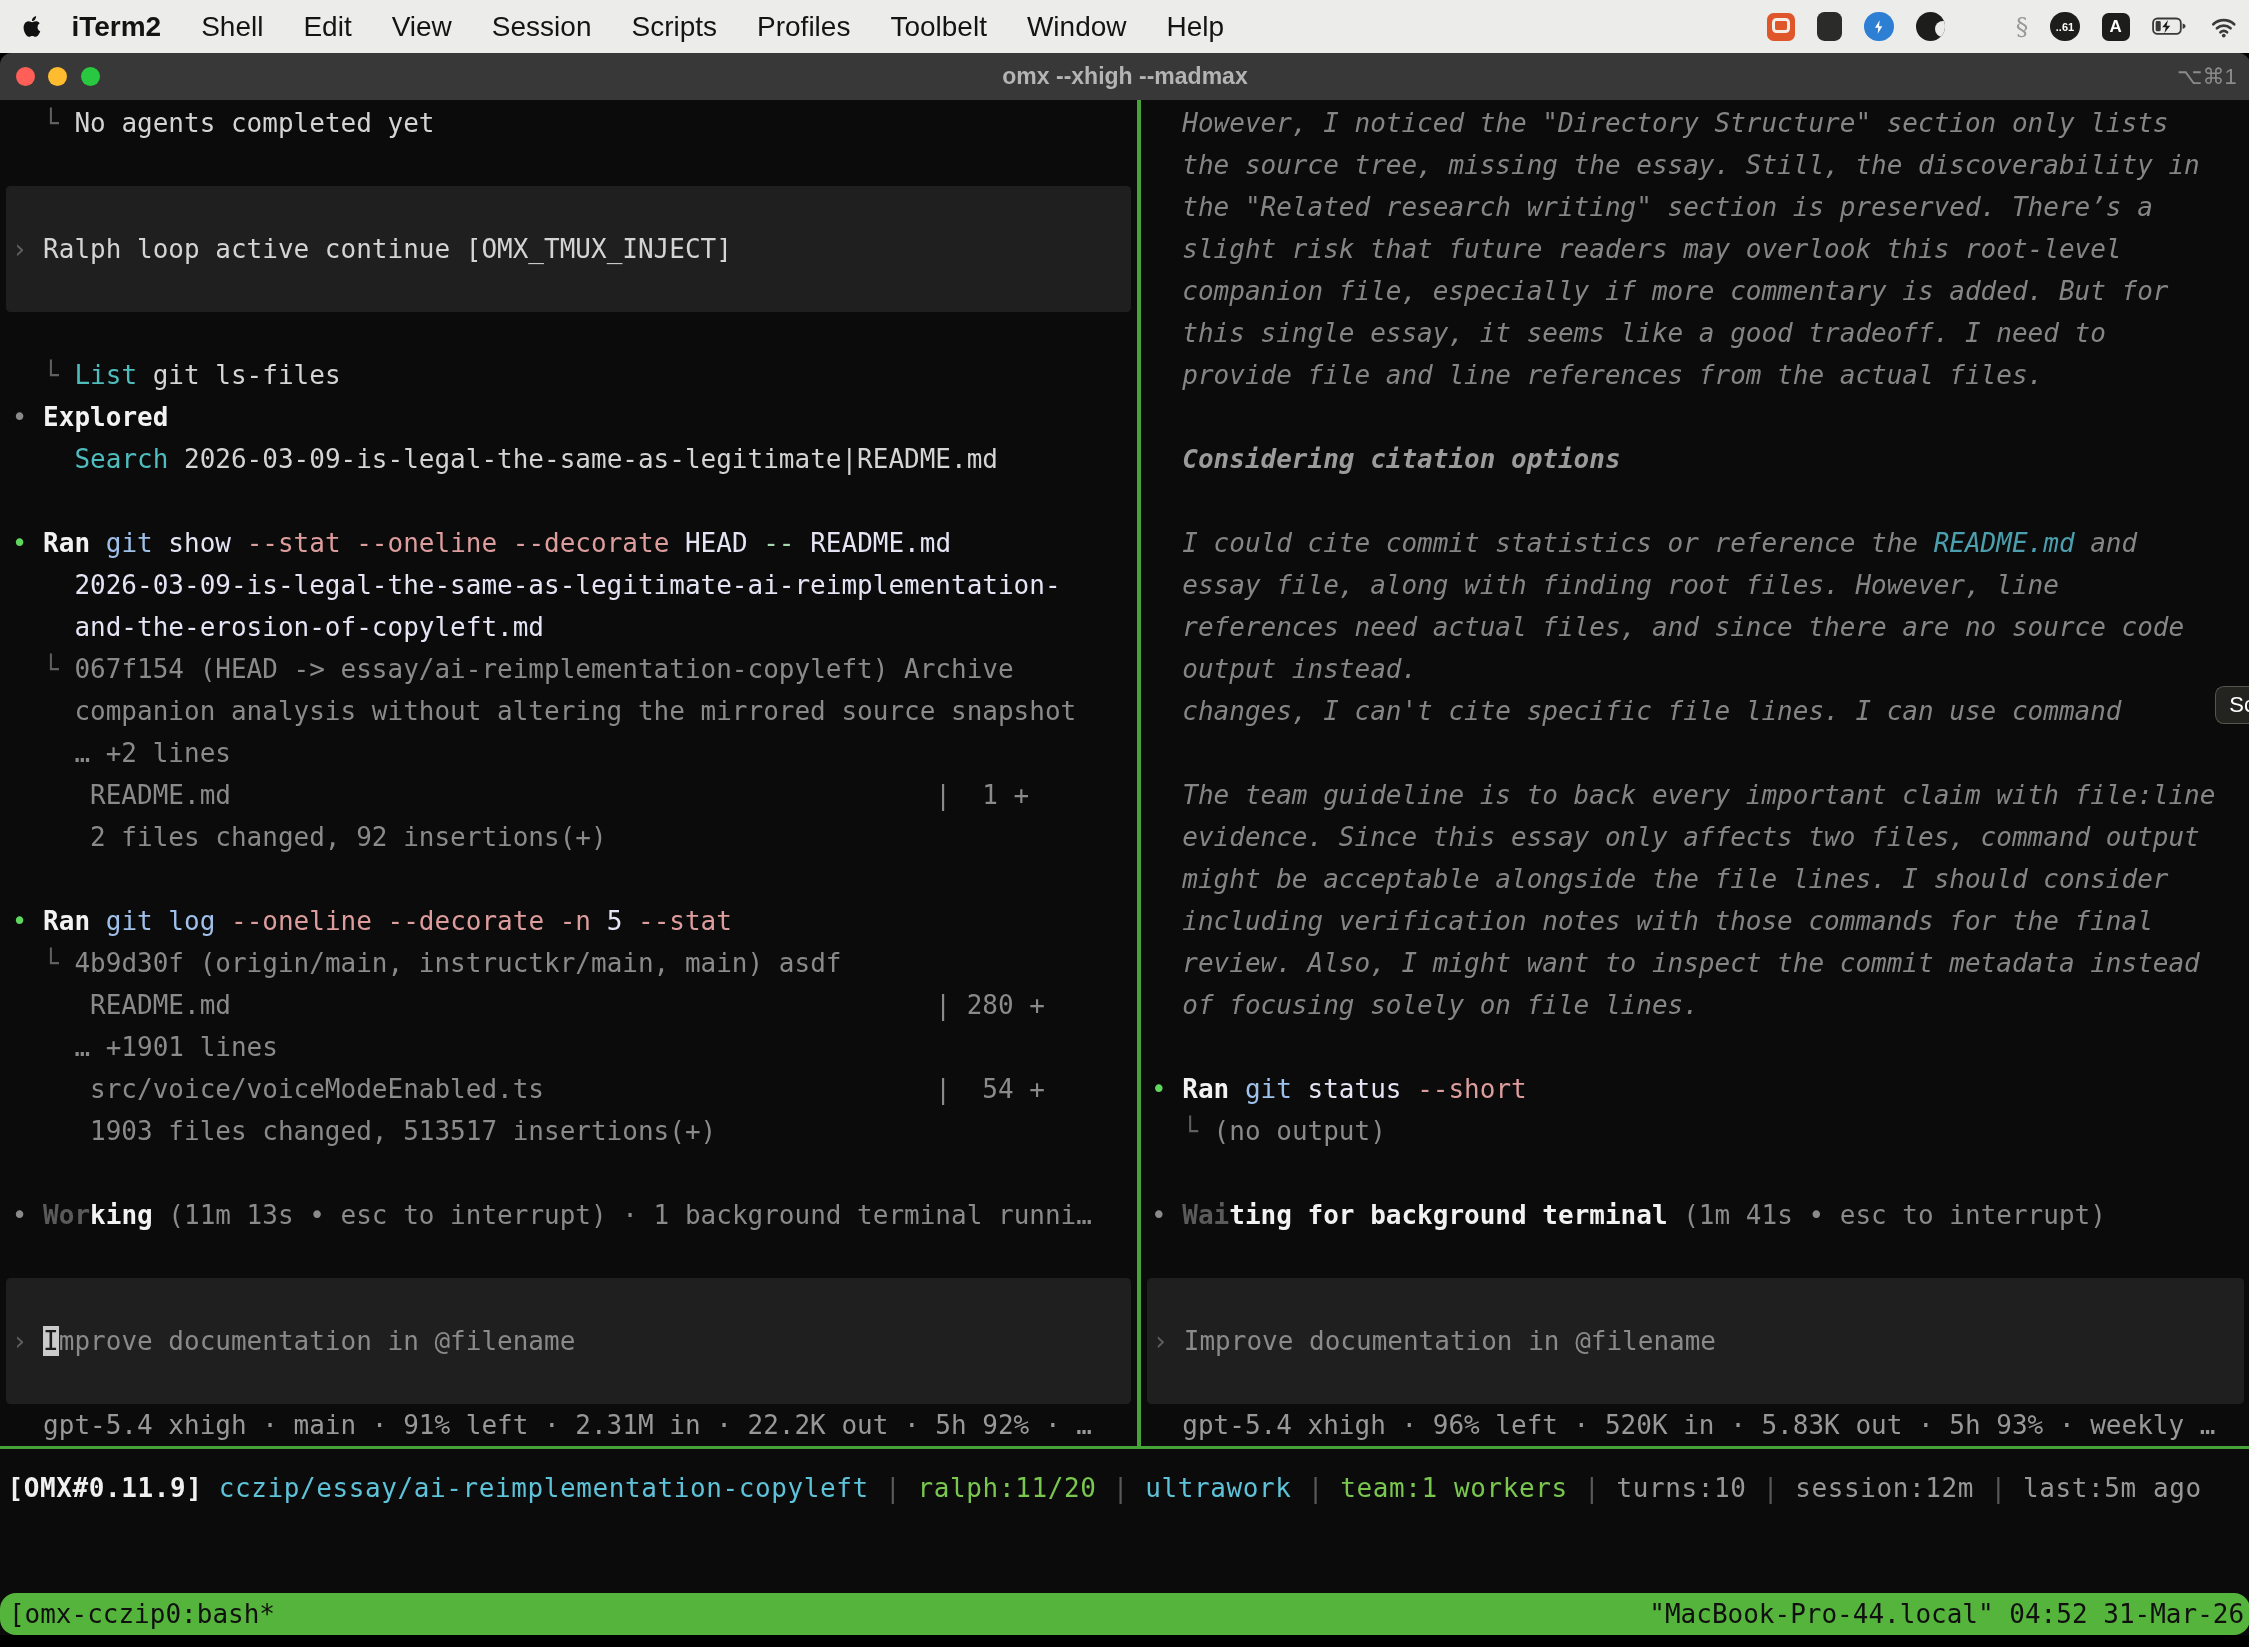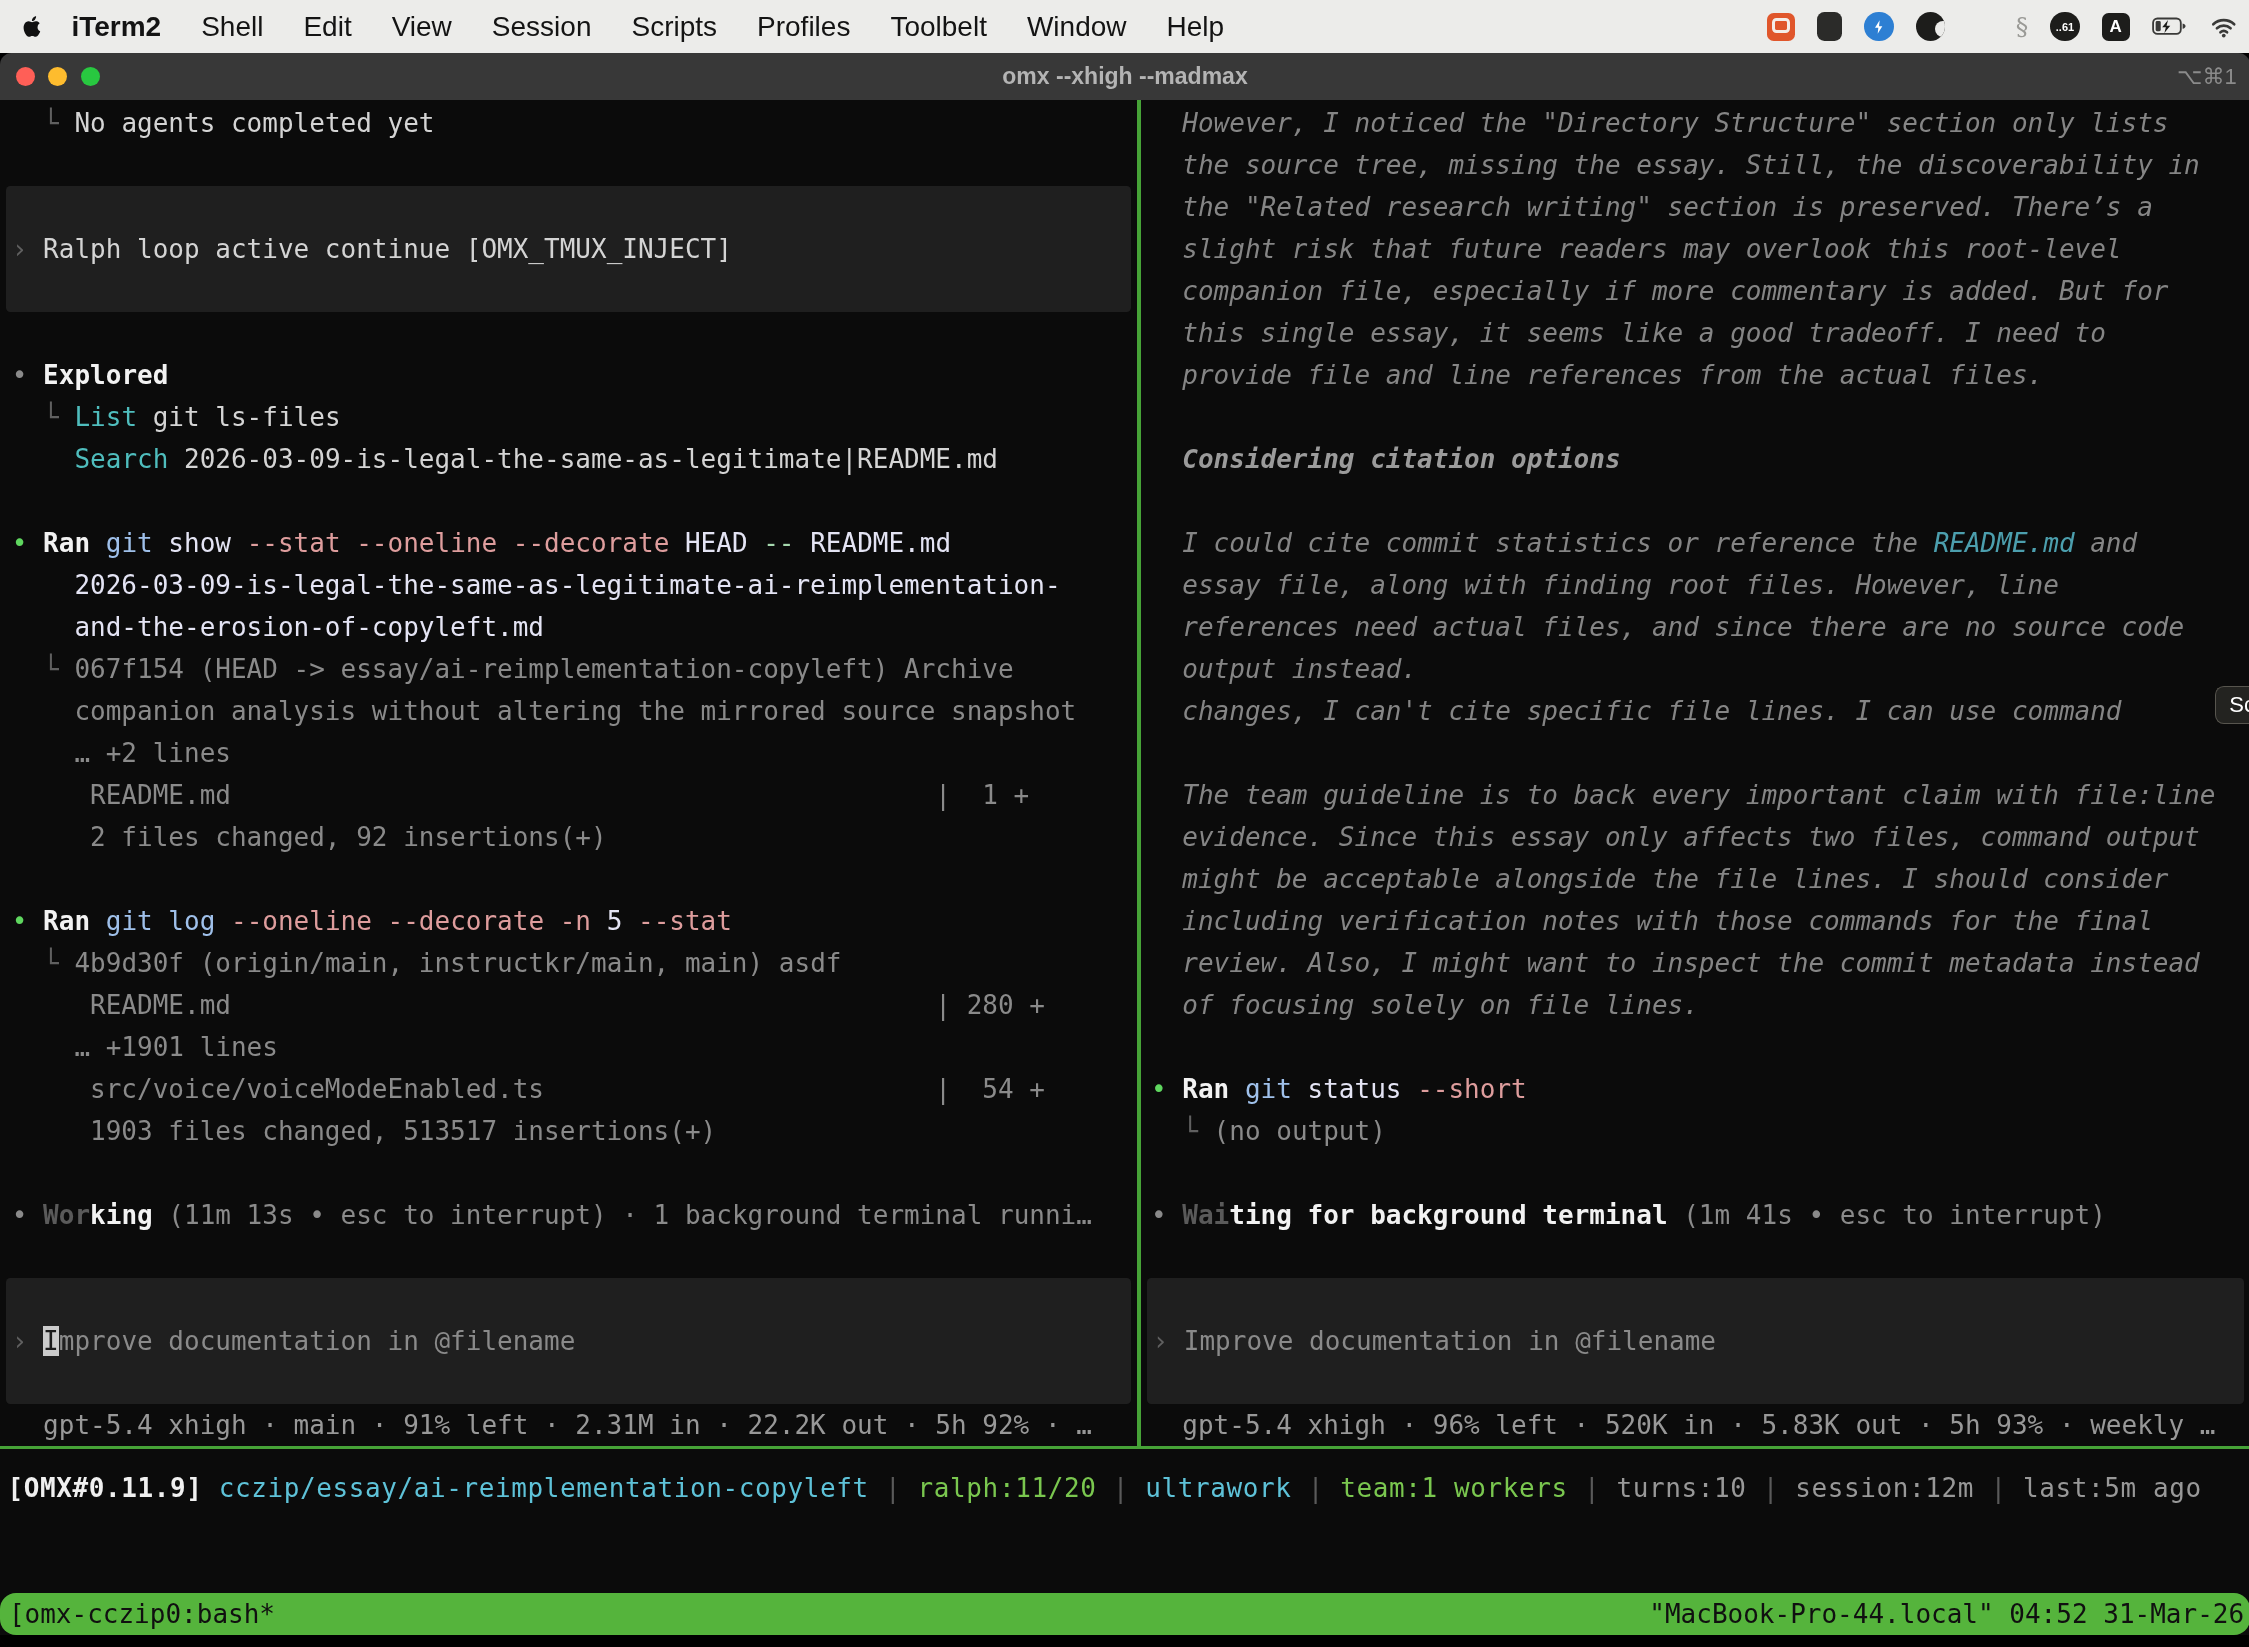--- a/index.html
+++ b/index.html
@@ -184,22 +184,22 @@
   <div class="term">
     <div class="pane pane-left" id="left-lines">
         <div class="tline"><span class="s-dim2">  └ </span><span class="s-fg">No agents completed yet</span></div>
         <div class="tline"></div>
         <div class="inline-panel">
           <div class="tline"></div>
           <div class="tline"><span class="s-dim2">› </span><span class="s-fg">Ralph loop active continue [OMX_TMUX_INJECT]</span></div>
           <div class="tline"></div>
         </div>
         <div class="tline"></div>
+        <div class="tline"><span class="s-dim2">  └ </span><span class="s-teal">List</span><span class="s-fg"> git ls-files</span></div>
         <div class="tline"><span class="s-dim">• </span><span class="s-boldw">Explored</span></div>
-        <div class="tline"><span class="s-dim2">  └ </span><span class="s-teal">List</span><span class="s-fg"> git ls-files</span></div>
         <div class="tline"><span class="s-fg">    </span><span class="s-teal">Search</span><span class="s-fg"> 2026-03-09-is-legal-the-same-as-legitimate|README.md</span></div>
         <div class="tline"></div>
         <div class="tline"><span class="s-gbul">• </span><span class="s-boldw">Ran</span><span class="s-fg"> </span><span class="s-blue">git</span><span class="s-fg"> </span><span class="s-lav">show</span><span class="s-fg"> </span><span class="s-salmon">--stat --oneline --decorate</span><span class="s-fg"> </span><span class="s-lav">HEAD</span><span class="s-fg"> </span><span class="s-pgrn">--</span><span class="s-fg"> </span><span class="s-lav">README.md</span></div>
         <div class="tline"><span class="s-lav">    2026-03-09-is-legal-the-same-as-legitimate-ai-reimplementation-</span></div>
         <div class="tline"><span class="s-lav">    and-the-erosion-of-copyleft.md</span></div>
         <div class="tline"><span class="s-dim2">  └ </span><span class="s-dim">067f154 (HEAD -&gt; essay/ai-reimplementation-copyleft) Archive</span></div>
         <div class="tline"><span class="s-dim">    companion analysis without altering the mirrored source snapshot</span></div>
         <div class="tline"><span class="s-dim">    … +2 lines</span></div>
         <div class="tline"><span class="s-dim">     README.md                                             |  1 +</span></div>
         <div class="tline"><span class="s-dim">     2 files changed, 92 insertions(+)</span></div>

